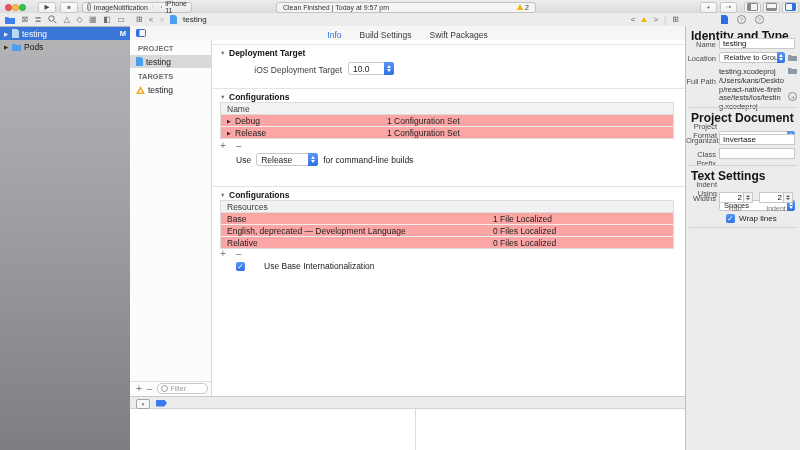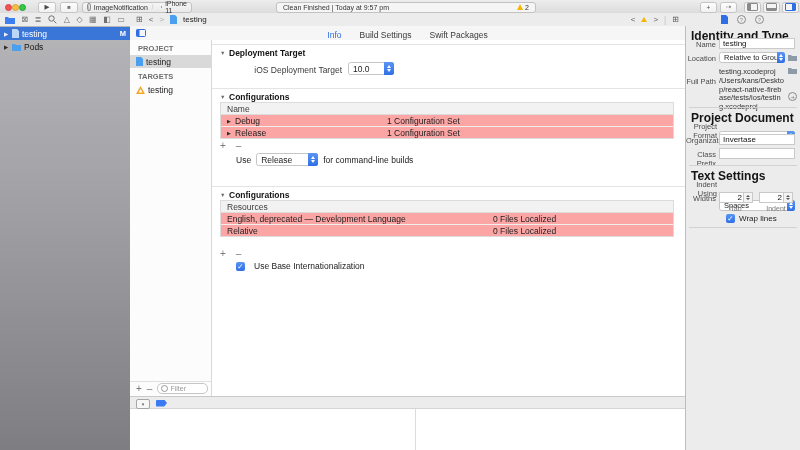--- a/index.html
+++ b/index.html
@@ -298,33 +298,37 @@
 
   <div class="abs sechdr" style="left:8px;top:150px">
     <span class="disc">▼</span>
     <span>Configurations</span>
   </div>
   <div class="abs tbl" style="top:160px">
     <div class="thead">
       <span class="c2">Resources</span>
     </div>
     <div class="trow">
+      <span class="c1" style="width:266px">Base</span>
+      <span class="c2">1 File Localized</span>
+    </div>
+    <div class="trow">
       <span class="c1" style="width:266px">English, deprecated — Development Language</span>
       <span class="c2">0 Files Localized</span>
     </div>
     <div class="trow">
       <span class="c1" style="width:266px">Relative</span>
       <span class="c2">0 Files Localized</span>
     </div>
   </div>
   <div class="abs" style="left:8px;top:208px;display:flex;gap:10px">
     <span class="pm">+</span>
     <span class="pm">–</span>
   </div>
-  <div class="abs" style="left:24px;top:221px;display:flex;align-items:center;gap:9px">
+  <div class="abs" style="left:24px;top:221px;display:flex;align-items:center;gap:19px">
     <span class="cb"></span>
     <span>Use Base Internationalization</span>
   </div>
 </div>
 
 <div class="abs debugbar">
   <span class="abs" style="left:6px;top:2px;width:12px;height:8px;border:1px solid #a6a6a6;border-radius:2px;background:#f7f7f7;display:flex;align-items:center;justify-content:center;font-size:5px;color:#666">▾</span>
   <span class="abs bp" style="left:26px;top:2.5px"></span>
 </div>
 <div class="abs console">

